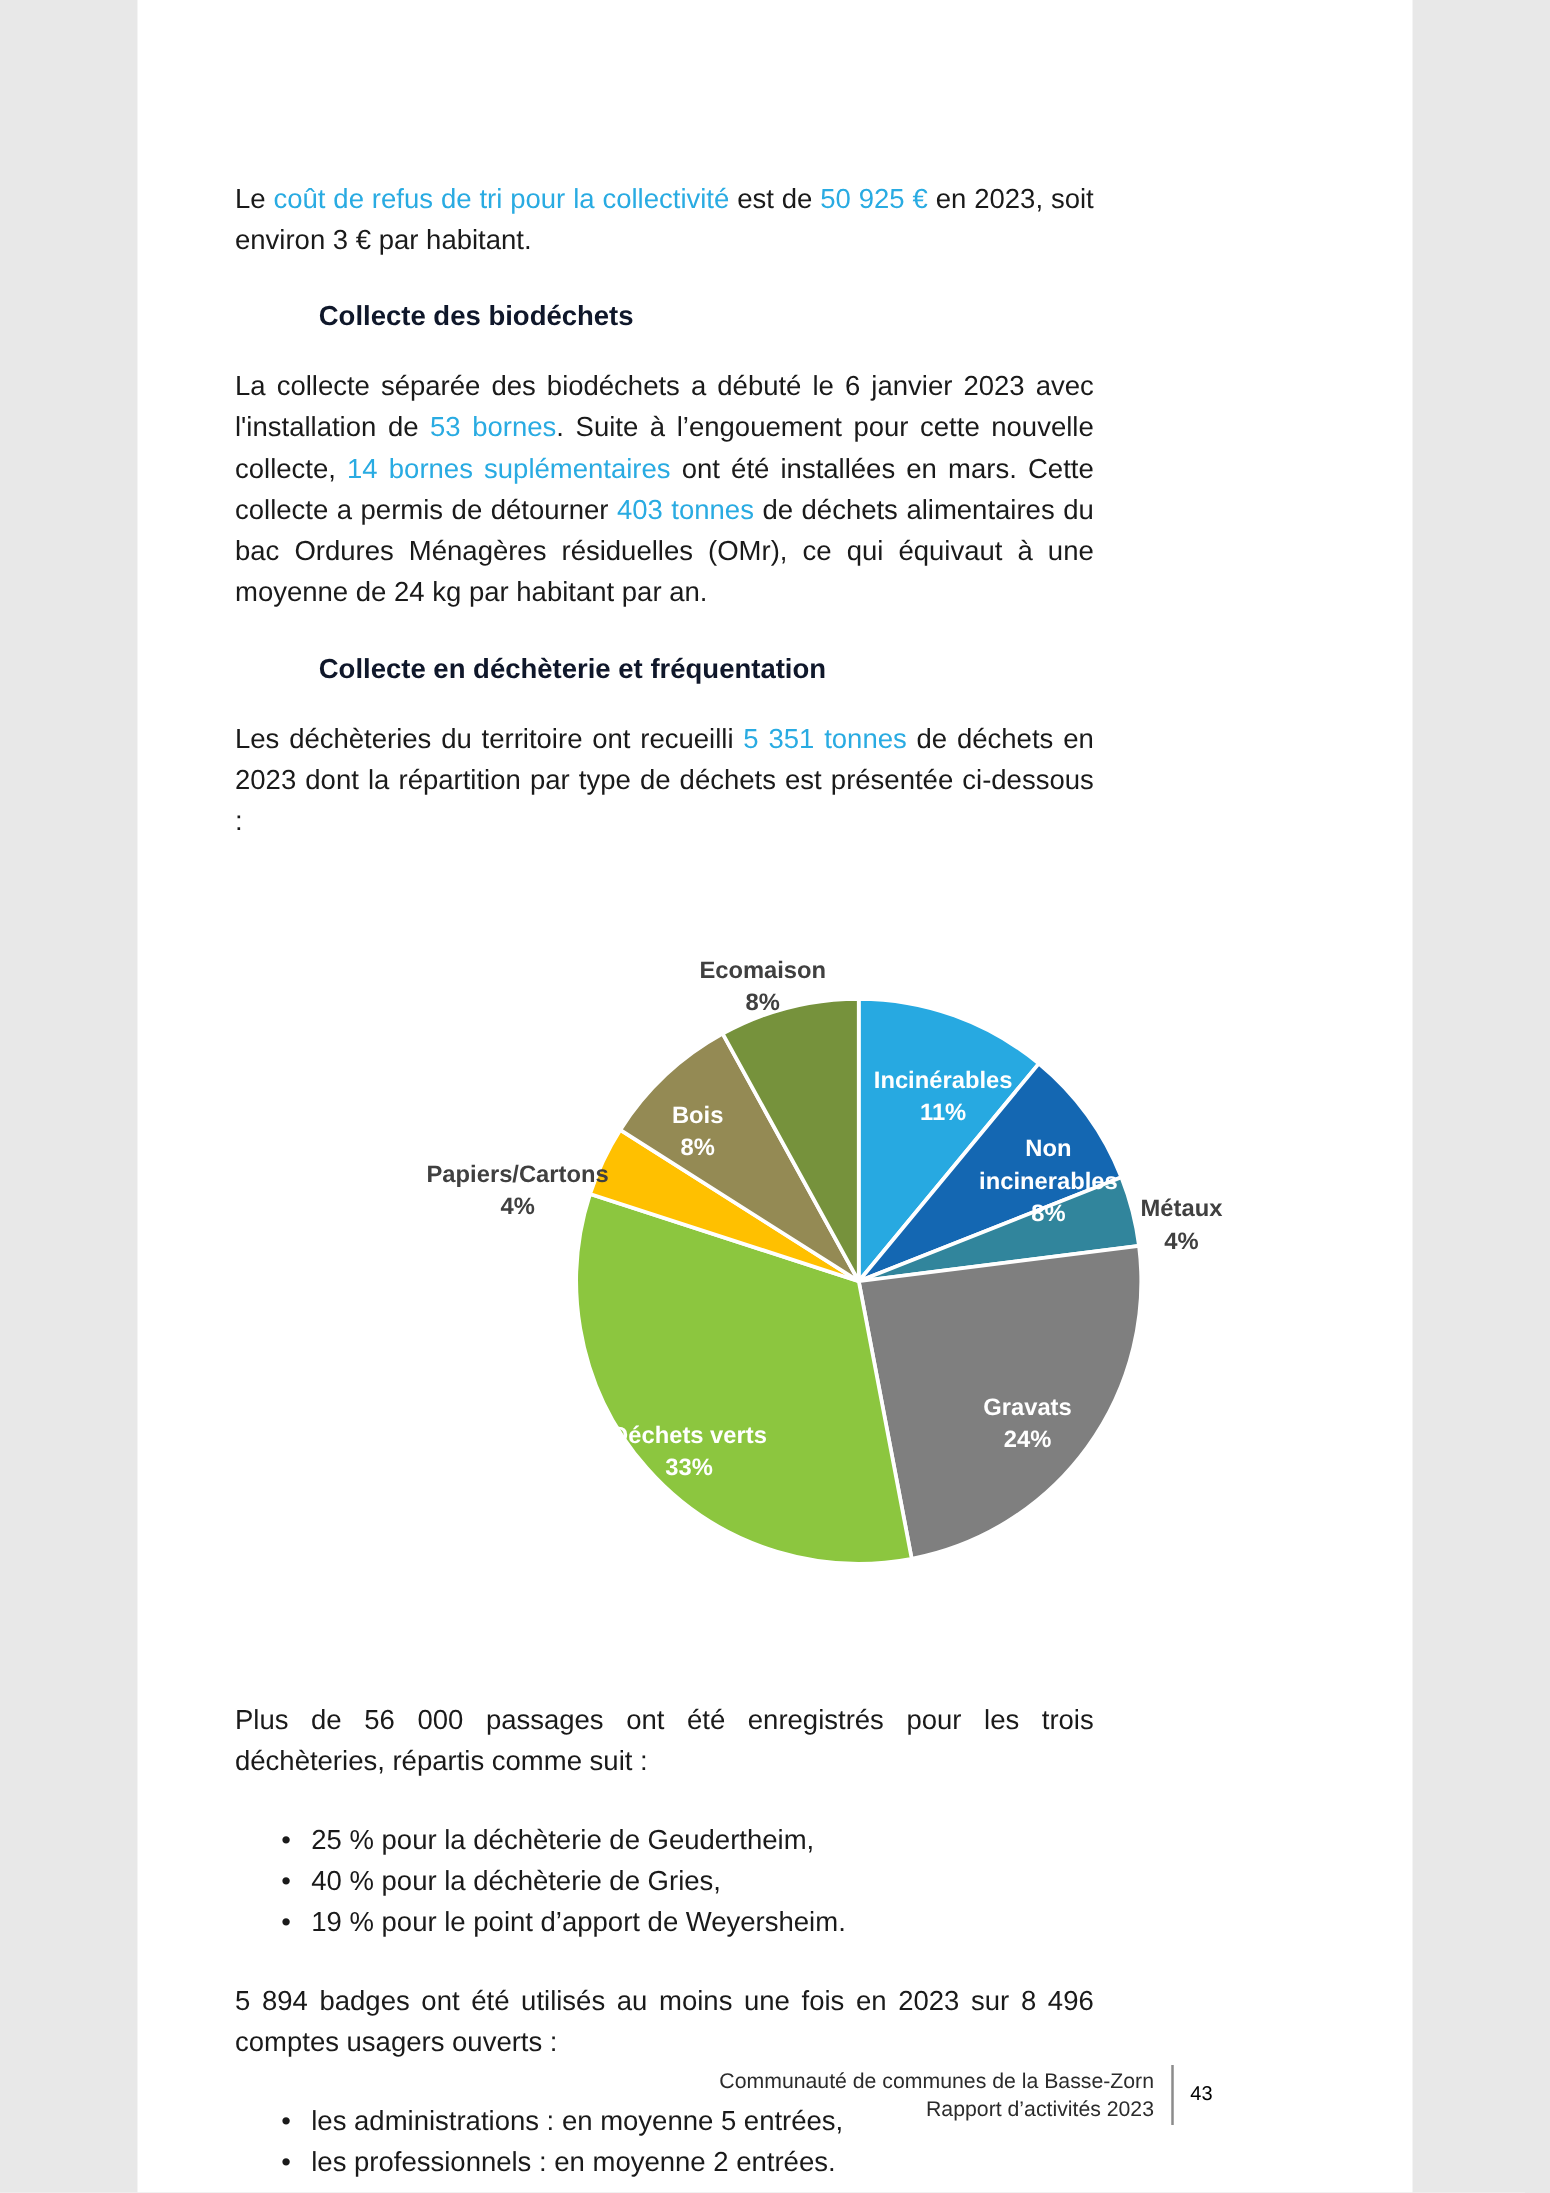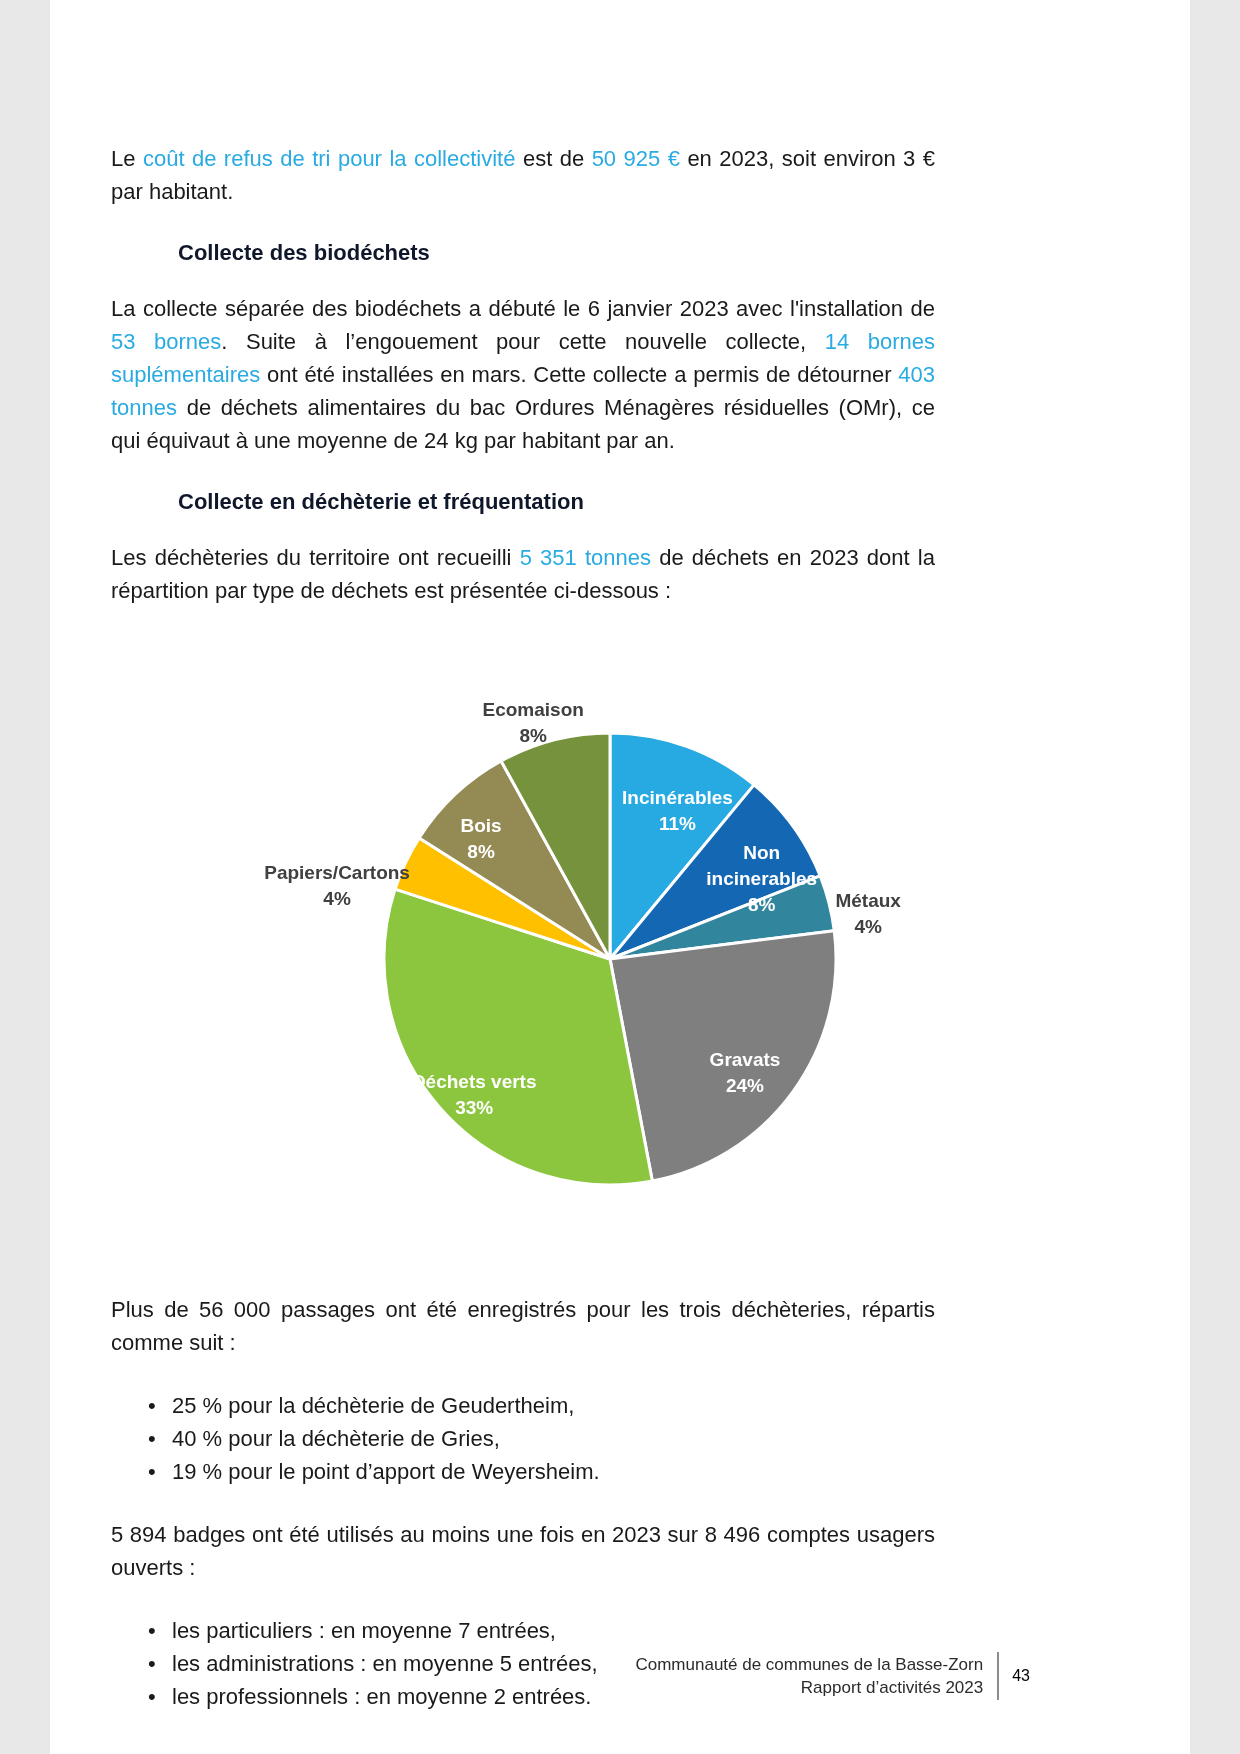--- a/index.html
+++ b/index.html
@@ -1,25 +1,25 @@
 <!DOCTYPE html>
 <html lang="fr"><head>
 <meta charset="utf-8">
 <style>
   html,body{margin:0;padding:0;background:#e8e8e8;}
   .page{
     position:relative;
-    width:1140px;
+    width:1020px;
     height:1754px;
     margin:0 auto;
     background:#ffffff;
     font-family:"Liberation Sans", sans-serif;
     color:#1a1a1a;
     box-sizing:border-box;
-    padding:142px 255px 0 61px;
+    padding:142px 255px 0 78px;
     overflow:hidden;
   }
   .body-par{
     font-size:22px;
     line-height:33px;
     text-align:justify;
     margin:0 0 30px 0;
   }
   .body-par .accent{color:#29abe2;}
   h2.sec-heading{
@@ -119,21 +119,20 @@
 
   <ul class="dot-list">
       <li>25 % pour la déchèterie de Geudertheim,</li>
       <li>40 % pour la déchèterie de Gries,</li>
       <li>19 % pour le point d’apport de Weyersheim.</li>
     </ul>
 
   <p class="body-par"><span>5&nbsp;894 badges ont été utilisés au moins une fois en 2023 sur 8&nbsp;496 comptes usagers ouverts :</span></p>
 
   <ul class="dot-list">
-      <li>les particuliers : en moyenne 7 entrées,</li>
       <li>les administrations : en moyenne 5 entrées,</li>
       <li>les professionnels : en moyenne 2 entrées.</li>
     </ul>
 
   <div class="footer">
     <div class="footer-text">
       <div>Communauté de communes de la Basse-Zorn</div>
       <div>Rapport d’activités 2023</div>
     </div>
     <div class="footer-divider"></div>

